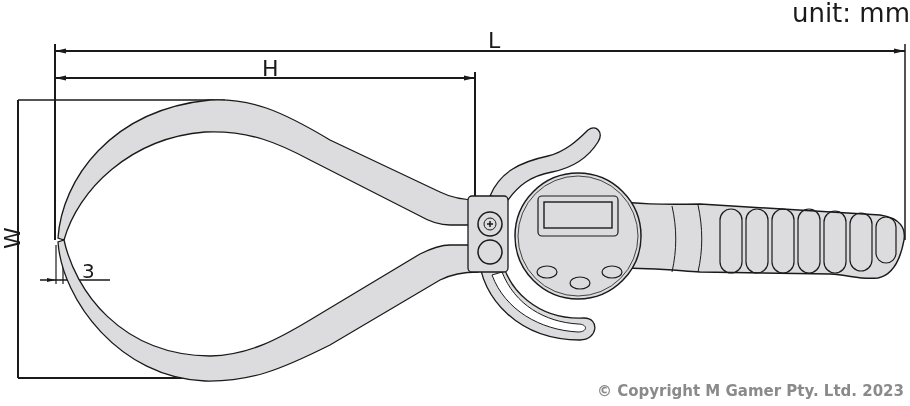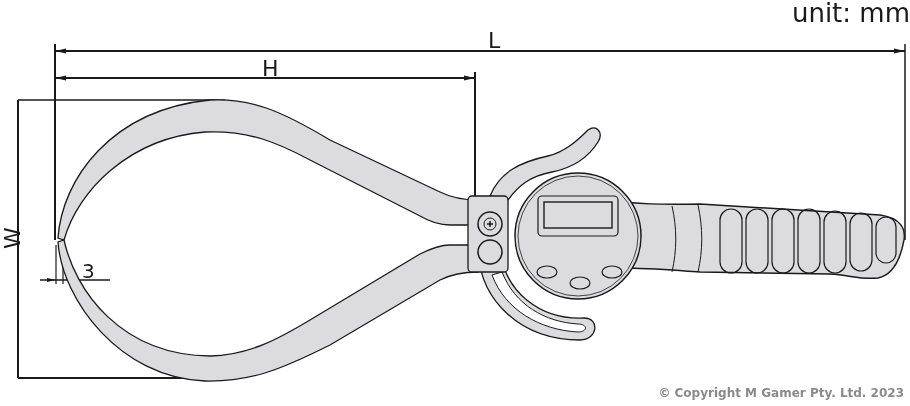--- a/index.html
+++ b/index.html
@@ -1,18 +1,18 @@
 <!DOCTYPE html>
 <html><head>
 <meta charset="utf-8">
 <style>
   html, body { margin: 0; padding: 0; background: #ffffff; }
   body { width: 910px; height: 406px; position: relative; overflow: hidden; font-family: "DejaVu Sans", sans-serif; }
   .unit-label { position: absolute; right: 0px; top: -2px; font-size: 26px; color: #1a1a1a; letter-spacing: 0px; }
-  .copyright { position: absolute; right: 6px; bottom: 6px; font-size: 12px; color: #8a8a8a; font-weight: bold; }
+  .copyright { position: absolute; right: 6px; bottom: 6px; font-size: 15px; color: #8a8a8a; font-weight: bold; }
   svg { position: absolute; left: 0; top: 0; }
   .dim-text { font-family: "DejaVu Sans", sans-serif; fill: #1a1a1a; }
 </style>
 </head>
 <body>
 
 <div class="unit-label">unit: mm</div>
 
 <svg width="910" height="406" viewBox="0 0 910 406">
 

